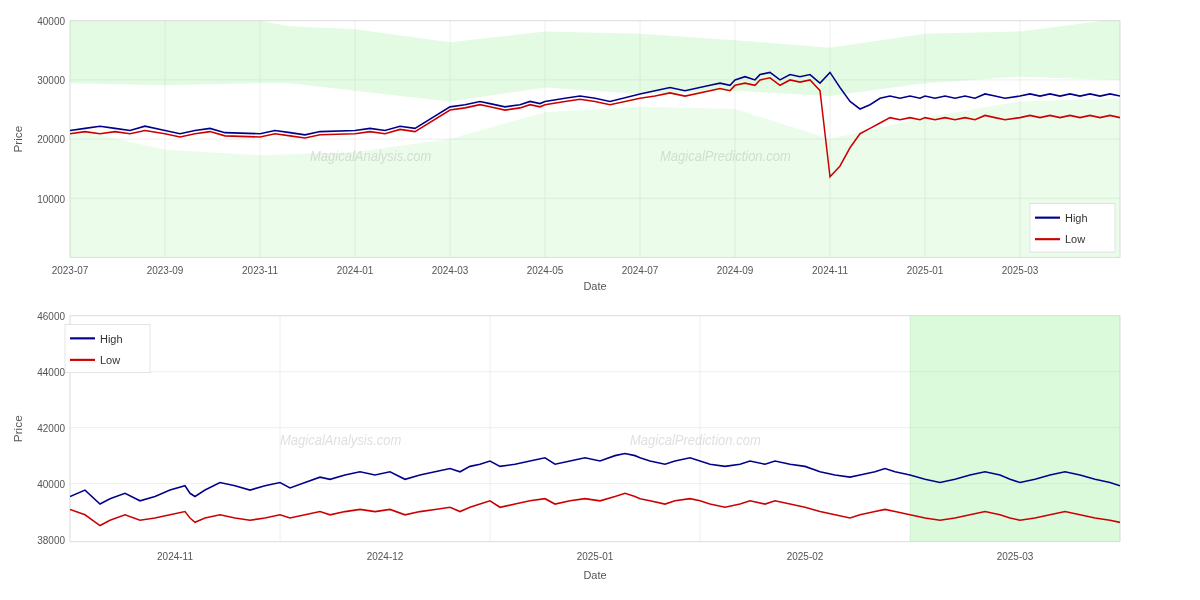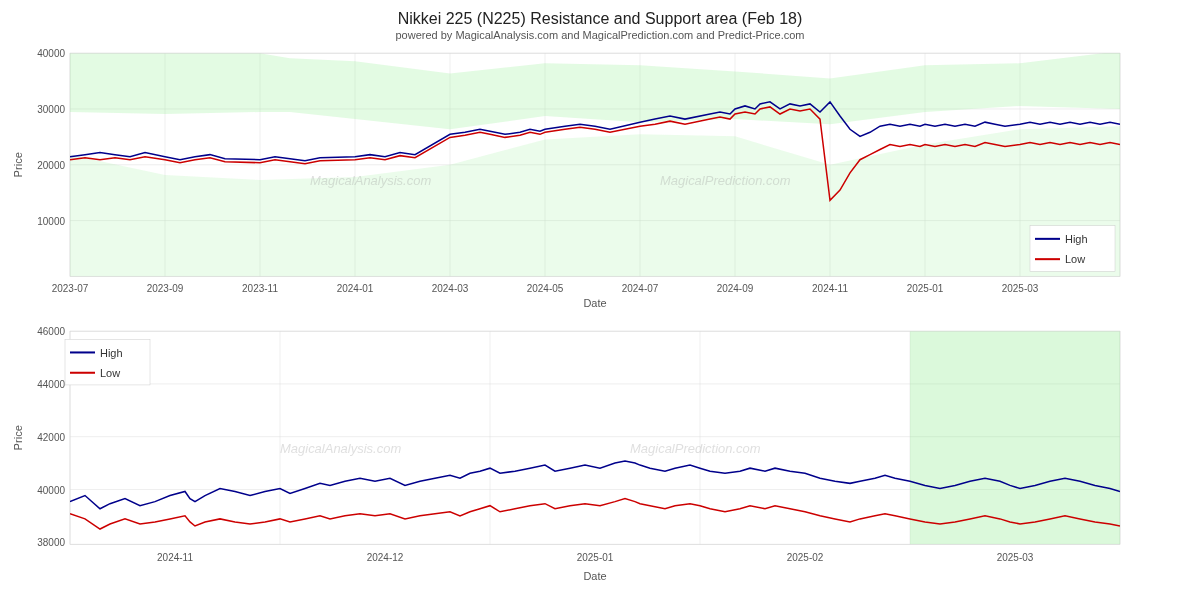--- a/index.html
+++ b/index.html
@@ -43,24 +43,20 @@
     }
     svg {
       width: 100%;
       height: 100%;
     }
   </style>
 </head>
 <body>
 
 <div class="page-container">
-  <div class="header">
-    <div class="main-title">Nikkei 225 (N225) Resistance and Support area (Feb 18)</div>
-    <div class="subtitle">powered by MagicalAnalysis.com and MagicalPrediction.com and Predict-Price.com</div>
-  </div>
 
   <div class="charts-area">
 
     <div class="chart-wrapper">
       <svg viewBox="0 0 1180 270" preserveAspectRatio="none">
         <defs>
           <clipPath id="clip1">
             <rect x="60" y="10" width="1050" height="220"></rect>
           </clipPath>
         </defs>

